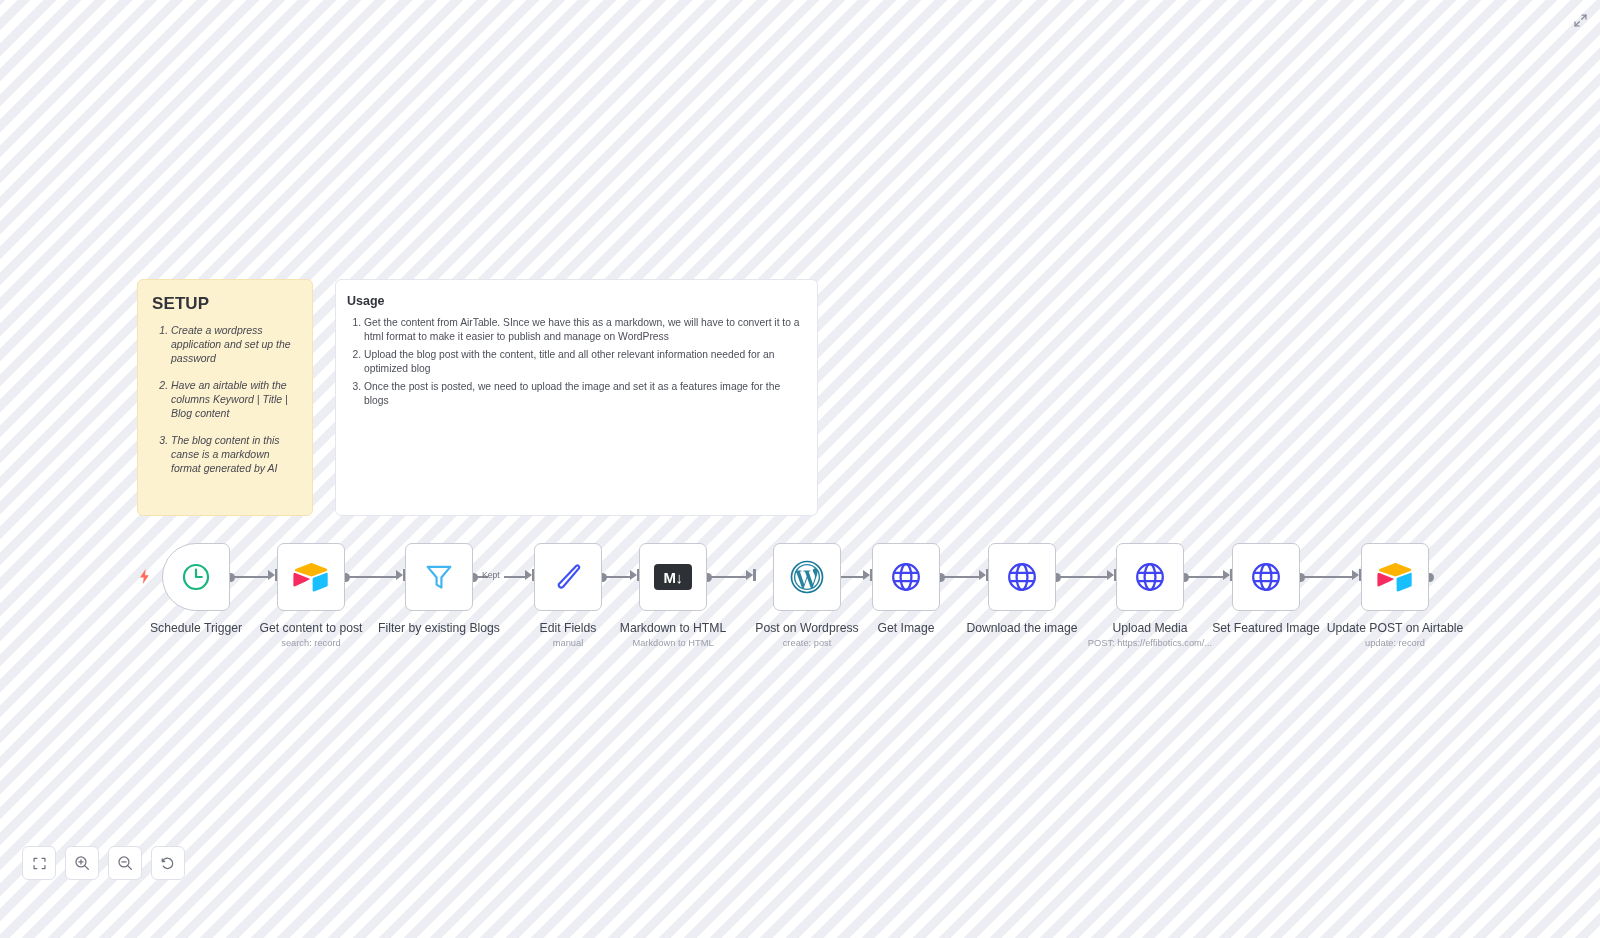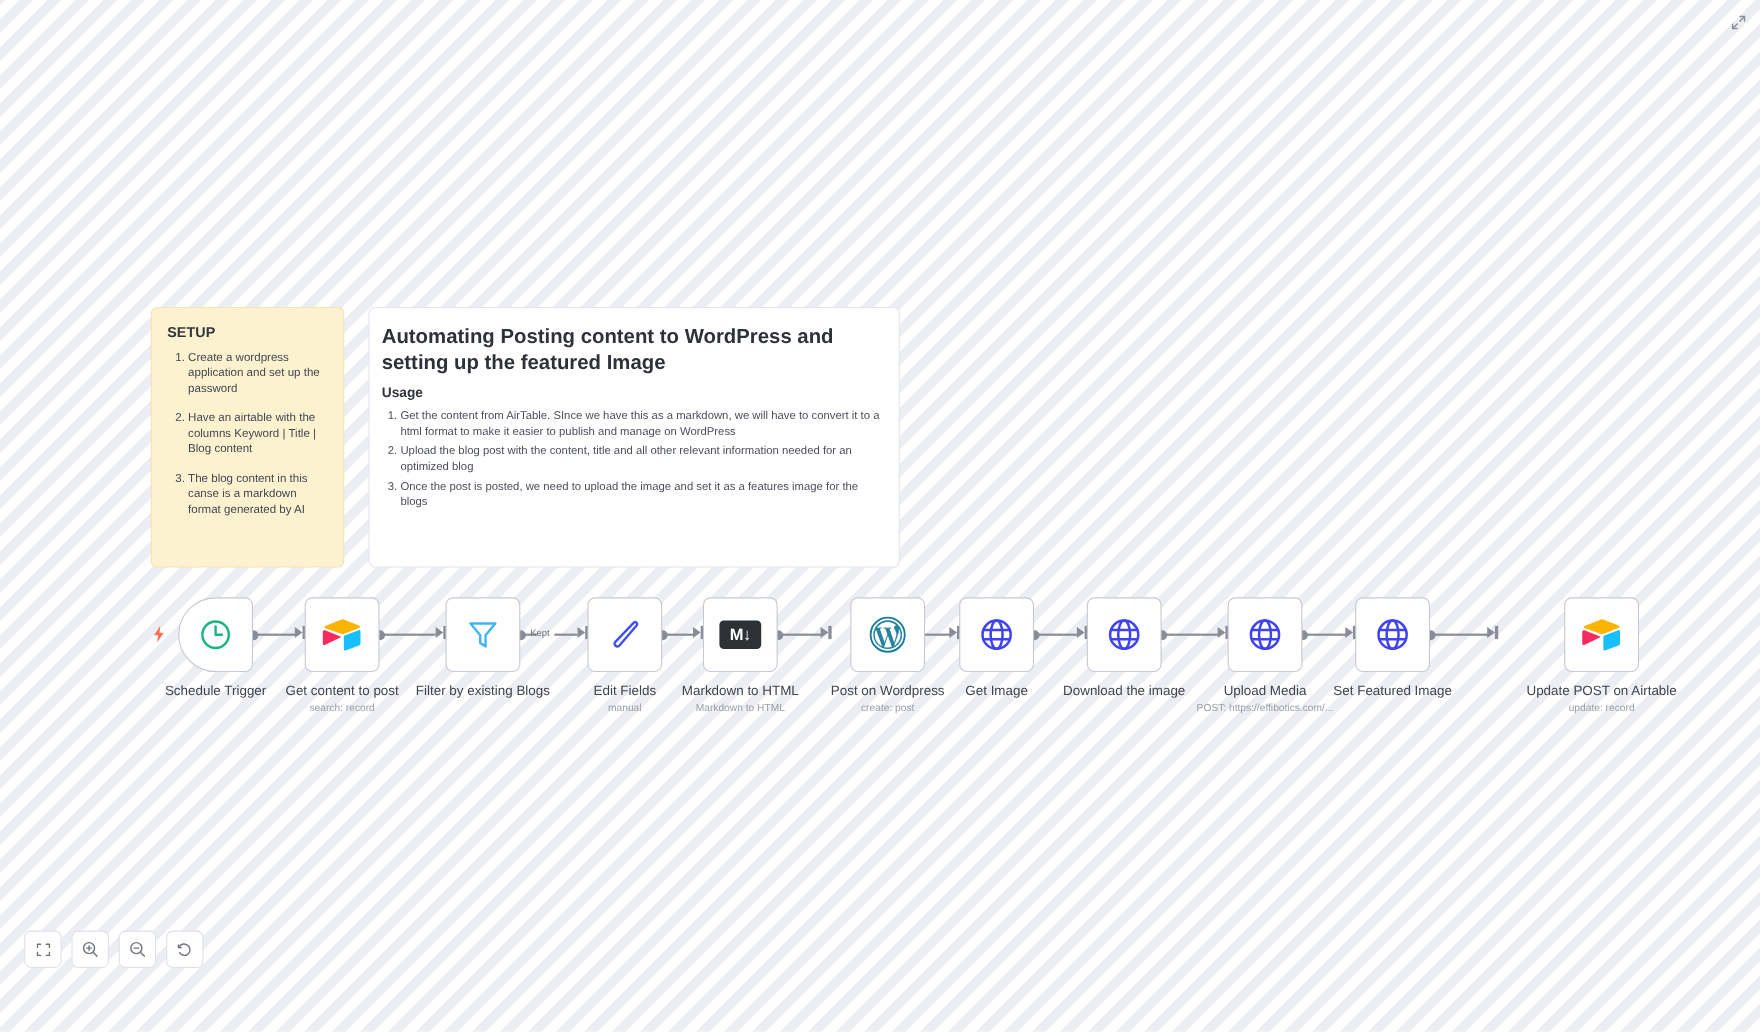--- a/index.html
+++ b/index.html
@@ -52,34 +52,34 @@
     left: 137px;
     top: 279px;
     width: 176px;
     height: 237px;
     background: #fdf2d0;
     border: 1px solid #f3e3b5;
     padding: 14px 14px 10px 14px;
     color: #40424a;
   }
   #setup-note .note-title {
-    font-size: 13px;
+    font-size: 17px;
     font-weight: bold;
     color: #32343b;
     margin: 0 0 10px 0;
     letter-spacing: .1px;
   }
   #setup-note ol {
     margin: 0;
     padding-left: 19px;
     font-size: 10.5px;
     line-height: 1.33;
     color: #454750;
   }
-  #setup-note ol > li { margin-bottom: 13px; }
+  #setup-note ol > li { margin-bottom: 13px; font-style: italic; }
   #setup-note ol > li:last-child { margin-bottom: 0; }
 
   #main-note {
     left: 335px;
     top: 279px;
     width: 483px;
     height: 237px;
     background: #ffffff;
     border: 1px solid #e4e6ee;
     padding: 14px 16px 10px 11px;
@@ -282,21 +282,20 @@
       <li>
         <span>Have an airtable with the columns Keyword | Title | Blog content</span>
       </li>
       <li>
         <span>The blog content in this canse is a markdown format generated by AI</span>
       </li>
     </ol>
   </div>
 
   <div class="note" id="main-note">
-    <div class="note-h1">Automating Posting content to WordPress and setting up the featured Image</div>
     <div class="note-h2">Usage</div>
     <ol>
       <li><span>Get the content from AirTable. SInce we have this as a markdown, we will have to convert it to a html format to make it easier to publish and manage on WordPress</span></li>
       <li><span>Upload the blog post with the content, title and all other relevant information needed for an optimized blog</span></li>
       <li><span>Once the post is posted, we need to upload the image and set it as a features image for the blogs</span></li>
     </ol>
   </div>
 
   <div id="flow">
 
@@ -497,21 +496,21 @@
             <circle cx="13" cy="13" r="10.4"></circle>
             <ellipse cx="13" cy="13" rx="4.4" ry="10.4"></ellipse>
             <path d="M2.9 9.6 H23.1 M2.9 16.4 H23.1"></path>
           </svg>
         </span>
       </div>
       <div class="node-label">Set Featured Image</div>
       <div class="node-sub"></div>
     </div>
 
-    <div class="node" style="left:1422px;">
+    <div class="node" style="left:1361px;">
       <div class="node-box">
         <span class="icon-wrap">
           <svg width="36" height="30" viewBox="0 0 36 30">
             <path d="M17.5 1.2 L2.6 7.0 C1.6 7.4 1.7 8.9 2.7 9.2 L17.7 14.3 C18.2 14.5 18.8 14.5 19.3 14.3 L33.5 8.9 C34.5 8.5 34.5 7.1 33.5 6.7 L19.3 1.2 C18.7 1.0 18.1 1.0 17.5 1.2 Z" fill="#fcb400"></path>
             <path d="M19.6 17.0 V28.3 C19.6 29.1 20.4 29.7 21.2 29.4 L33.9 24.5 C34.4 24.3 34.7 23.8 34.7 23.3 V12.0 C34.7 11.2 33.9 10.6 33.1 10.9 L20.4 15.8 C19.9 16.0 19.6 16.5 19.6 17.0 Z" fill="#18bfff"></path>
             <path d="M16.3 17.6 L12.6 19.4 L2.2 24.3 C1.4 24.7 0.4 24.1 0.4 23.2 V12.2 C0.4 11.9 0.6 11.6 0.8 11.4 C0.9 11.3 1.0 11.2 1.1 11.1 C1.5 10.9 2.0 10.8 2.4 11.0 L16.1 16.4 C16.8 16.7 16.9 17.3 16.3 17.6 Z" fill="#f82b60"></path>
           </svg>
         </span>
       </div>
       <div class="node-label">Update POST on Airtable</div>

